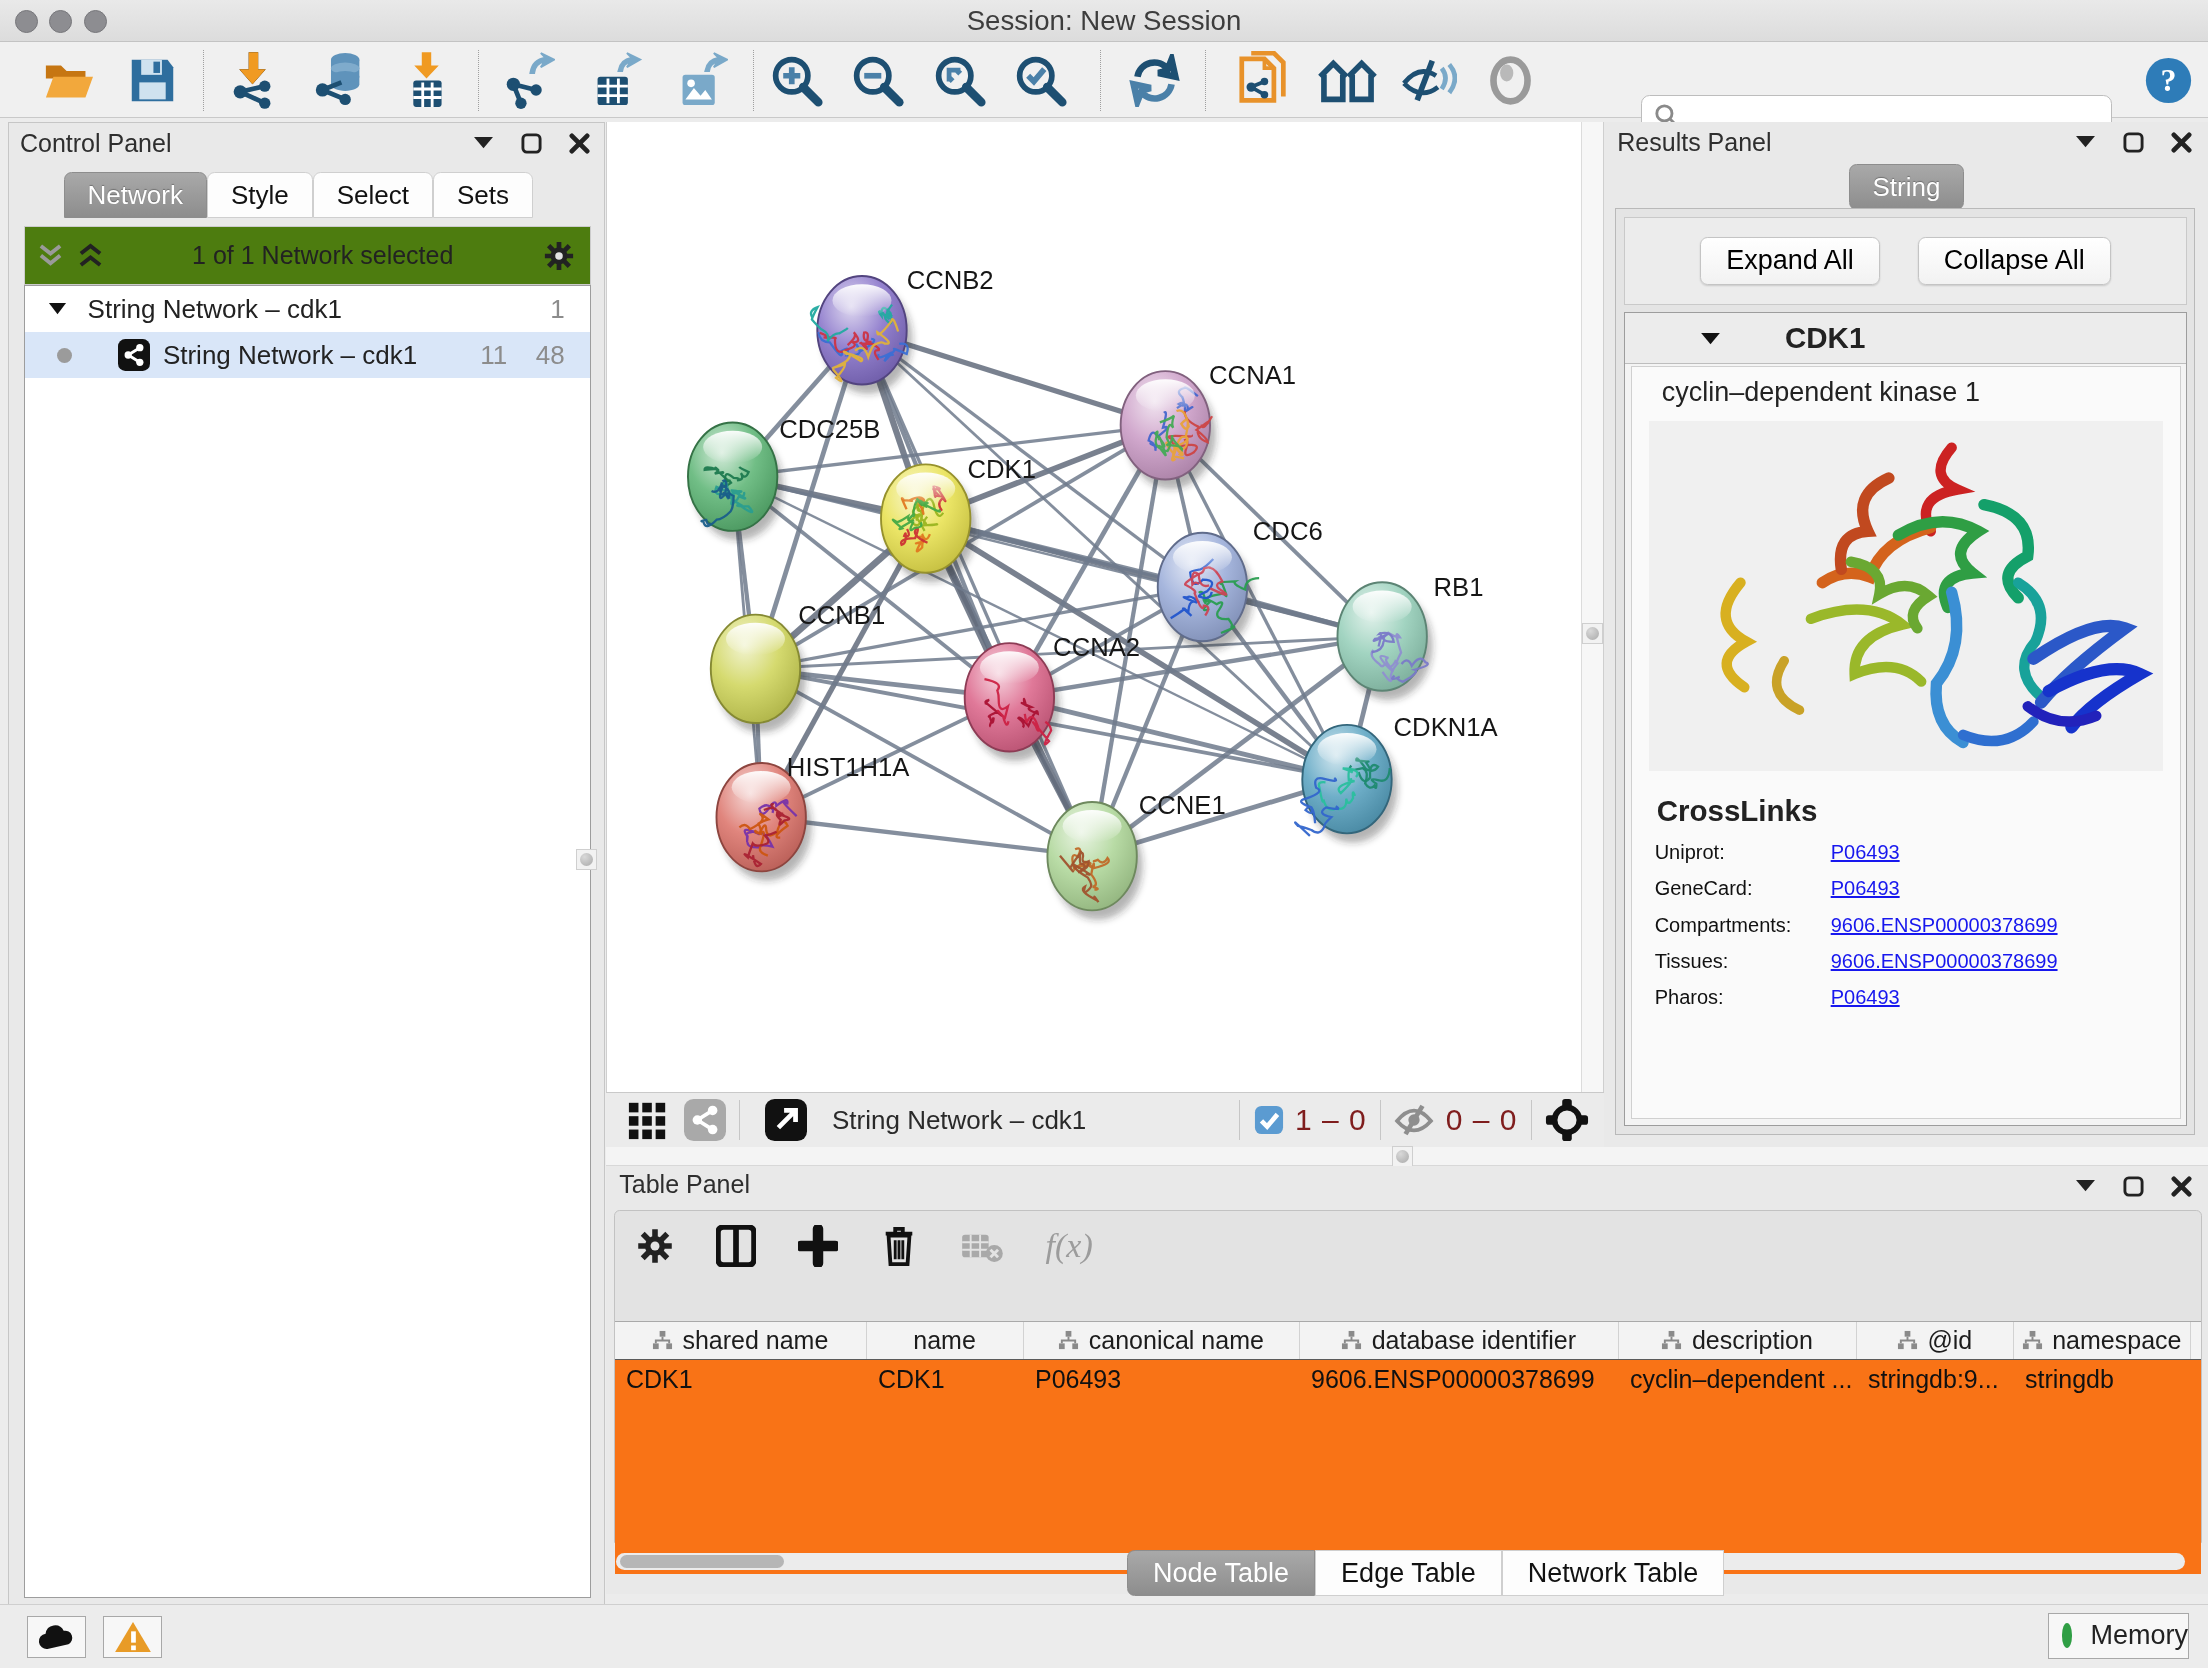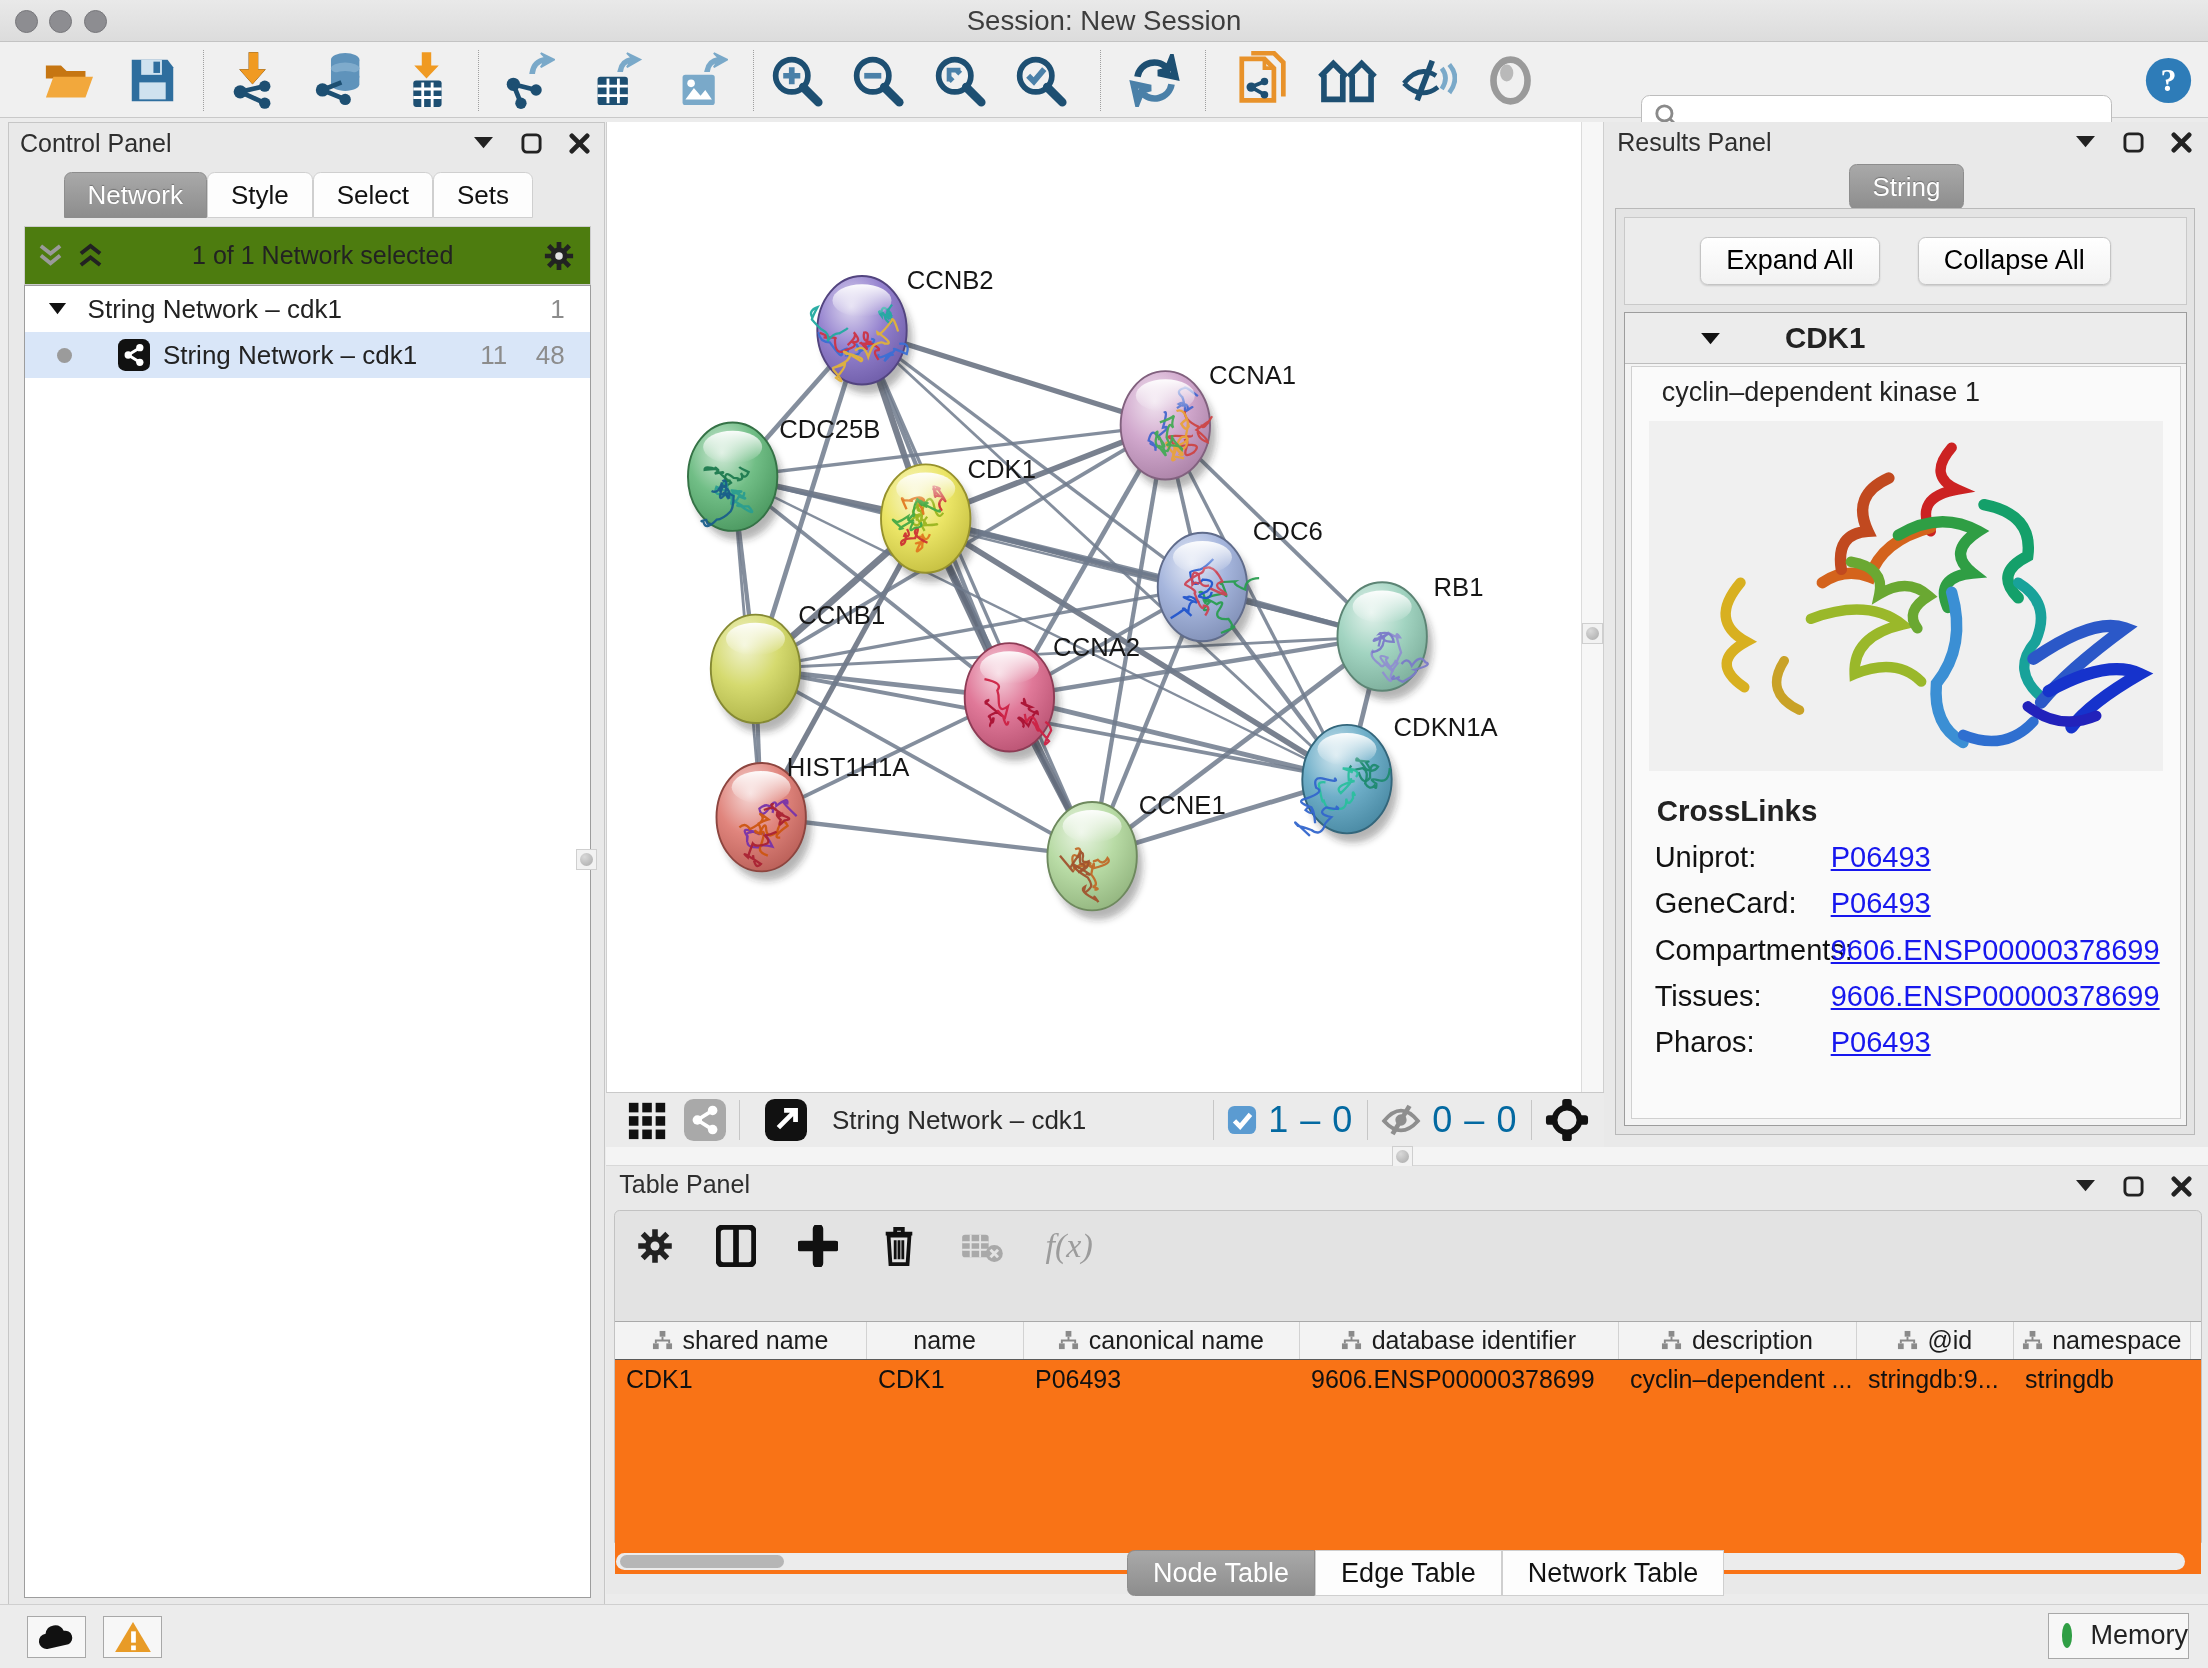--- a/index.html
+++ b/index.html
@@ -32,34 +32,34 @@
   .tree-row.sel { background:#d9e6f8; }
 
   
   #canvas { left:606px; top:122px; width:975px; height:970px; background:#fff; border-left:1px solid #cfcfcf; }
   #right-splitter { left:1581px; top:122px; width:23px; height:970px; background:#f7f7f7; border-left:1px solid #dcdcdc; border-right:1px solid #cfcfcf; }
   .knob { position:absolute; width:21px; height:21px; background:#f2f2f2; border:1px solid #cfcfcf; display:flex; align-items:center; justify-content:center; }
   .knob i { width:13.3px; height:13.3px; border-radius:50%; background:radial-gradient(circle at 35% 30%, #d9d9d9, #a9a9a9); display:block; }
 
   #netbar { left:606px; top:1092px; width:998px; height:55px; background:#ebebeb; border-top:1px solid #c9c9c9; display:flex; align-items:center; }
   #netbar .vsep { width:1px; height:40px; background:#c6c6c6; margin:0 13.3px; }
-  #netbar .cnt { font-size:36px; color:#0369a1; letter-spacing:1px; }
+  #netbar .cnt { font-size:30px; color:#7f1d1d; letter-spacing:1px; }
   #net-title { font-size:26px; color:#2a2a2a; margin-left:25px; }
 
   #hsplit { left:606px; top:1147px; width:1603px; height:19px; background:#f4f4f4; border-bottom:1px solid #d8d8d8; }
 
   
   #results-panel { left:1604px; top:122px; width:605px; height:1025px; background:#e9e9e9; }
   #res-container { position:absolute; left:11.4px; top:86px; width:580px; height:927px; background:#e4e4e4; border:1px solid #b9b9b9; }
   .rbtn { font-size:27px; background:linear-gradient(#ffffff,#f2f2f2); border:1px solid #c4c4c4; border-radius:7.6px; padding:7.6px 25px; box-shadow:0 1px 1.9px rgba(0,0,0,.15); }
   #cdk-box { position:absolute; left:7.6px; top:103px; width:563px; height:814px; background:#f4f4f4; border:1px solid #9d9d9d; }
   #cdk-head { height:51px; background:#ececec; border-bottom:1px solid #bdbdbd; display:flex; align-items:center; }
   #cdk-content { position:absolute; left:5.7px; top:53px; width:550px; height:753px; background:#fafafa; border:1px solid #d0d0d0; overflow:hidden; }
   .serif { font-family:Liberation Sans, sans-serif; }
-  .xl-row { display:flex; font-size:29px; margin:13.3px 0 0 23px; }
+  .xl-row { display:flex; font-size:20px; margin:13.3px 0 0 23px; }
   .xl-label { width:176px; color:#111; }
   .xl-link { color:#1717ee; text-decoration:underline; }
 
   
   #table-panel { left:606px; top:1166px; width:1603px; height:428px; background:#e9e9e9; }
   #tp-body { position:absolute; left:7.6px; top:44px; width:1588px; height:333px; background:#e3e3e3; border:1px solid #c2c2c2; border-radius:5.7px 5.7px 0 0; }
   #grid { position:absolute; left:0px; top:78px; width:1586px; height:253px; background:#f97316; border-top:1px solid #a9a9a9;margin-top:32px; }
   #grid-header { display:flex; height:38px; background:#f3f3f3; border-bottom:1.9px solid #5a5a5a; }
   .gh-cell { display:flex; align-items:center; justify-content:center; gap:9.5px; font-size:25px; color:#1c1c1c; border-right:1px solid #d2d2d2; overflow:hidden; white-space:nowrap; }
   .gr-cell { font-size:25px; color:#111; padding:4.8px 11.4px; overflow:hidden; white-space:nowrap; }

